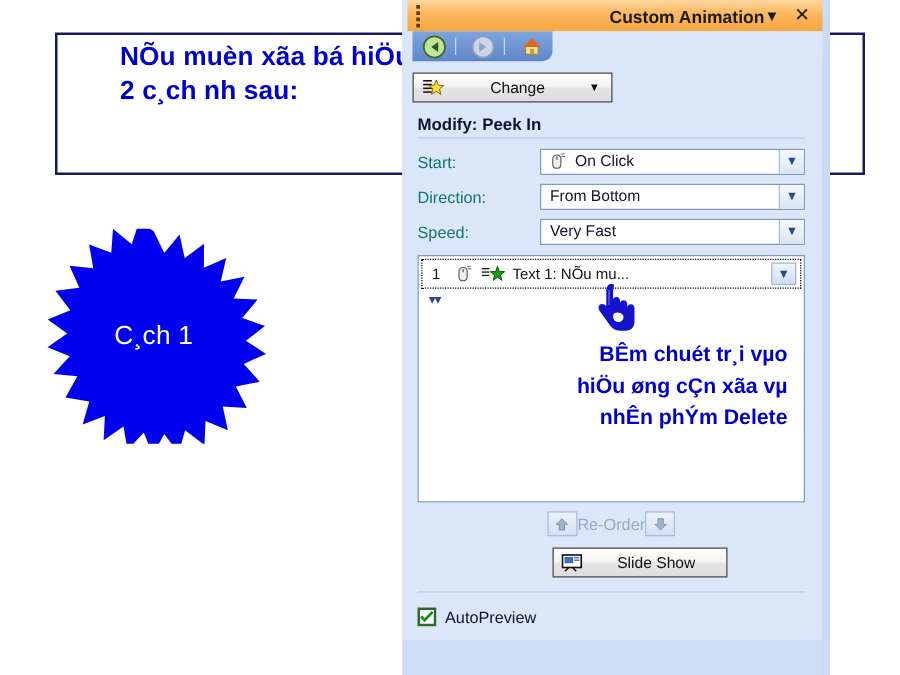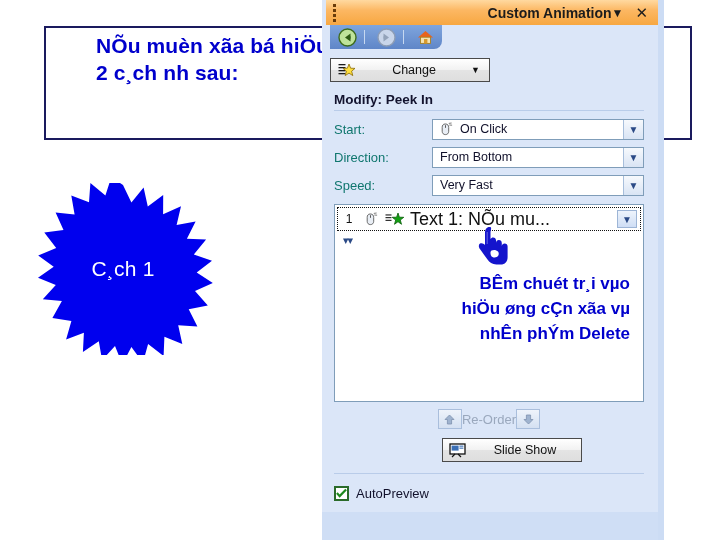--- a/index.html
+++ b/index.html
@@ -310,21 +310,21 @@
     text-align: center;
     font-family: "Liberation Sans", sans-serif;
     font-size: 12px;
     color: #111;
   }
   #anim-item .ai-ico { width: 22px; display:flex; align-items:center; justify-content:center; }
   #anim-item .ai-star { width: 26px; display:flex; align-items:center; justify-content:center; }
   #anim-item .ai-label {
     flex: 1;
     font-family: "Liberation Sans", sans-serif;
-    font-size: 18px;
+    font-size: 12px;
     color: #111;
     white-space: nowrap;
     padding-left: 2px;
   }
   #anim-item .ai-arrow {
     width: 20px; height: 18px;
     margin-right: 3px;
     background: linear-gradient(to bottom,#eef4fc 0%,#cfdef5 100%);
     border: 1px solid #9db5d6;
     box-sizing: border-box;

